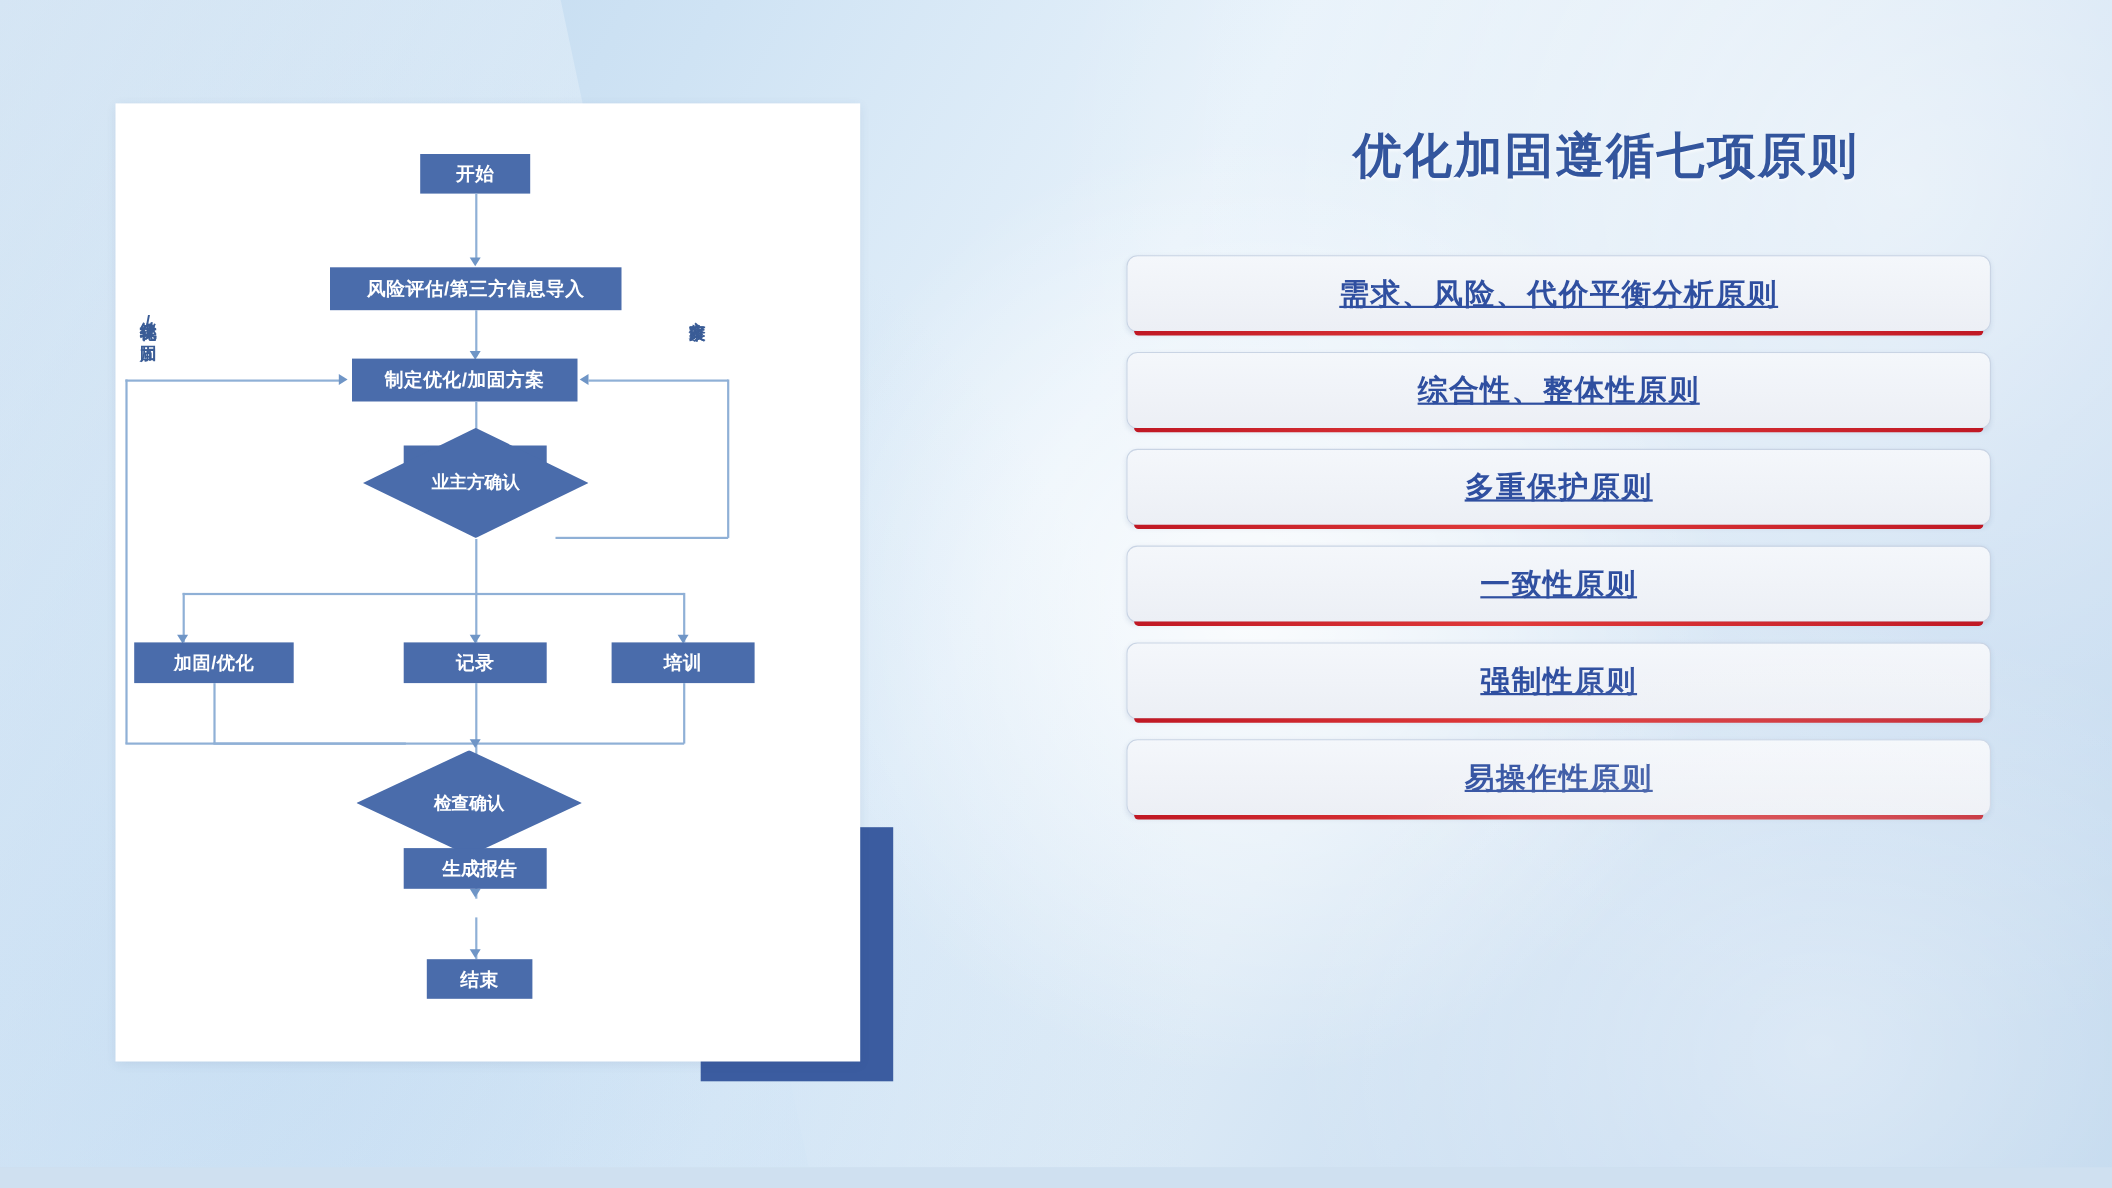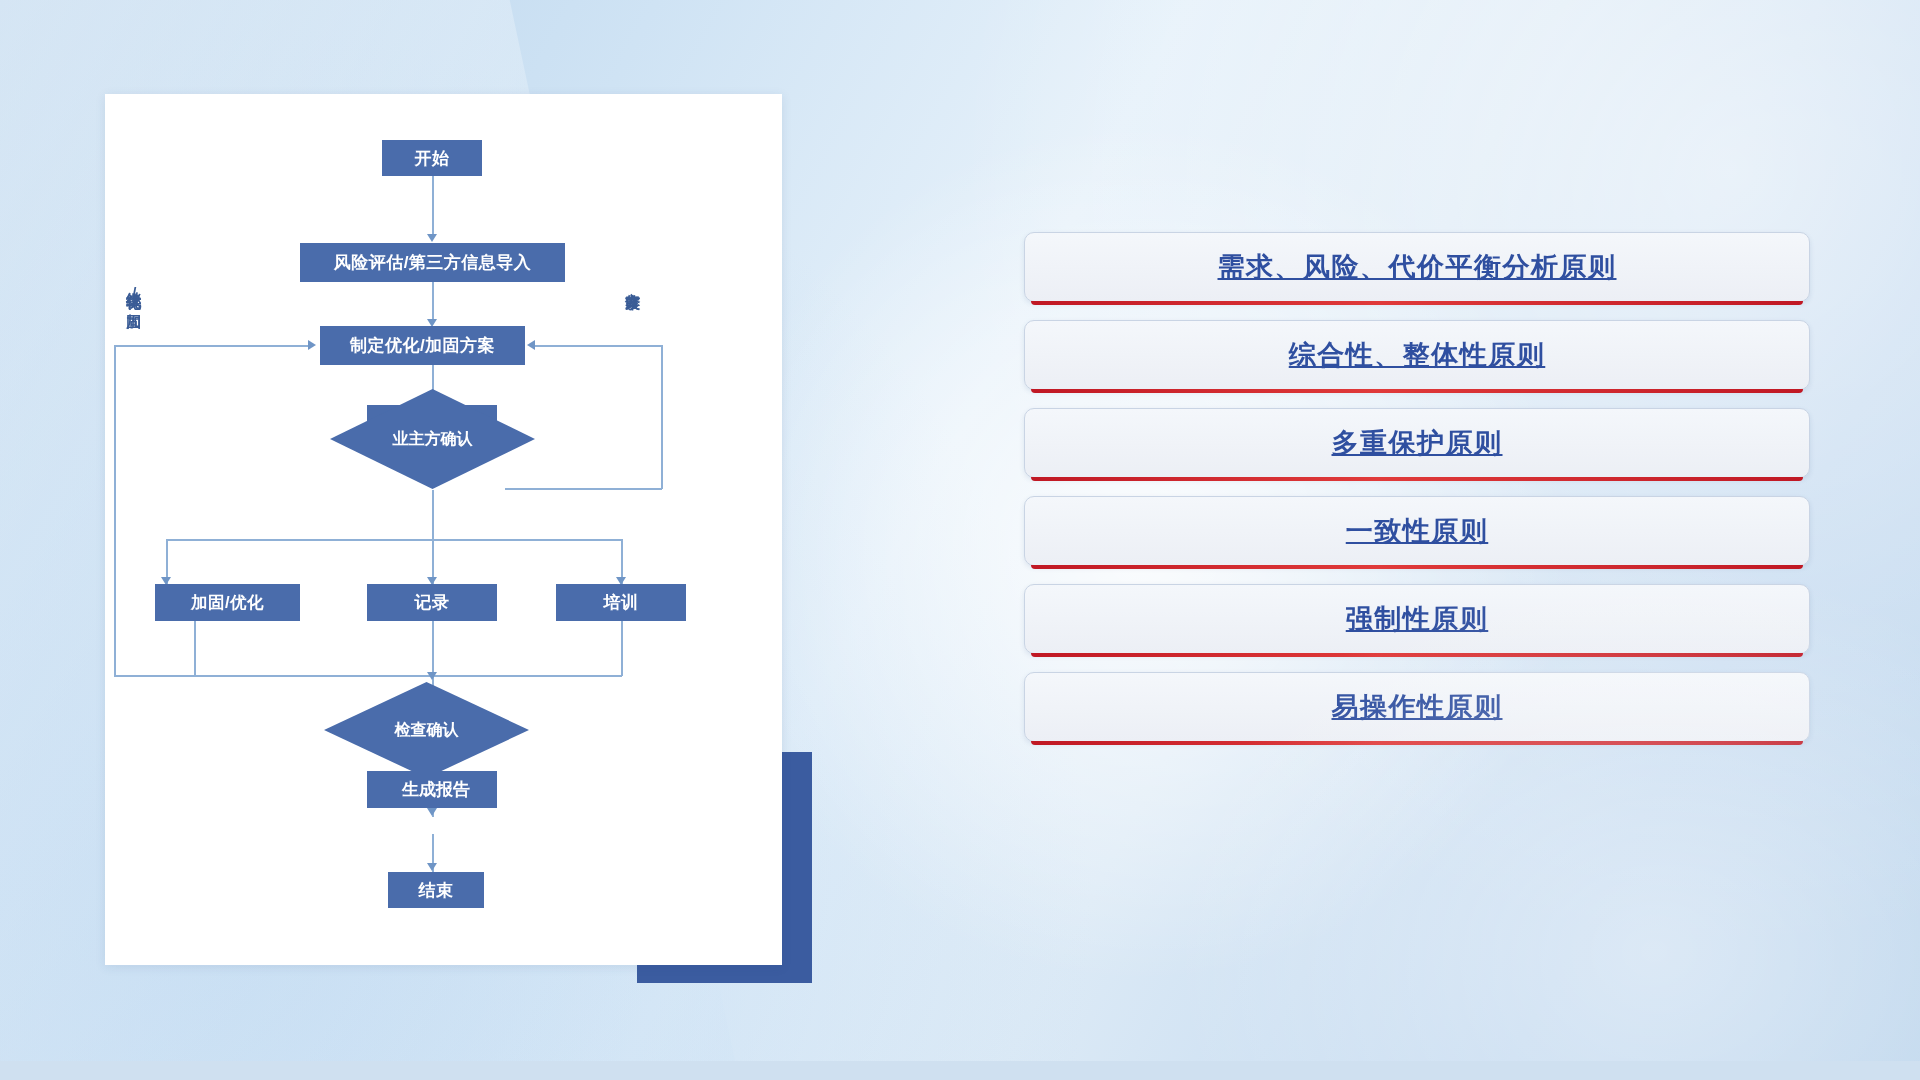--- a/index.html
+++ b/index.html
@@ -256,21 +256,21 @@
 
       <div class="ln v" style="left:327px; top:396px; height:50px;"></div>
       <div class="ln h" style="left:61px; top:445px; width:456px;"></div>
       <div class="ln v" style="left:61px; top:445px; height:45px;"></div>
       <div class="ln v" style="left:327px; top:445px; height:45px;"></div>
       <div class="ln v" style="left:516px; top:445px; height:45px;"></div>
       <div class="arrow-down" style="left:56px; top:483px;"></div>
       <div class="arrow-down" style="left:322px; top:483px;"></div>
       <div class="arrow-down" style="left:511px; top:483px;"></div>
 
-      <div class="node small" style="left:17px; top:490px; width:145px; height:37px;margin-left:33px;">
+      <div class="node small" style="left:17px; top:490px; width:145px; height:37px;">
         <span>加固/优化</span>
       </div>
 
       <div class="node" style="left:262px; top:490px; width:130px; height:37px;">
         <span>记录</span>
       </div>
 
       <div class="node" style="left:451px; top:490px; width:130px; height:37px;">
         <span>培训</span>
       </div>
@@ -300,20 +300,21 @@
         <span>结束</span>
       </div>
 
     </div>
   </div>
 
   <div style="position:absolute; left:371px; top:771px; width:130px; height:37px; display:flex; align-items:center; justify-content:center; color:#fff; font-size:17px; font-weight:bold; pointer-events:none;">
     <span>生成报告</span>
   </div>
 
+  <div class="right-title">优化加固遵循七项原则</div>
 
   <div class="bars">
     <div class="bar">
       <span class="bar-label">需求、风险、代价平衡分析原则</span>
     </div>
     <div class="bar">
       <span class="bar-label">综合性、整体性原则</span>
     </div>
     <div class="bar">
       <span class="bar-label">多重保护原则</span>

